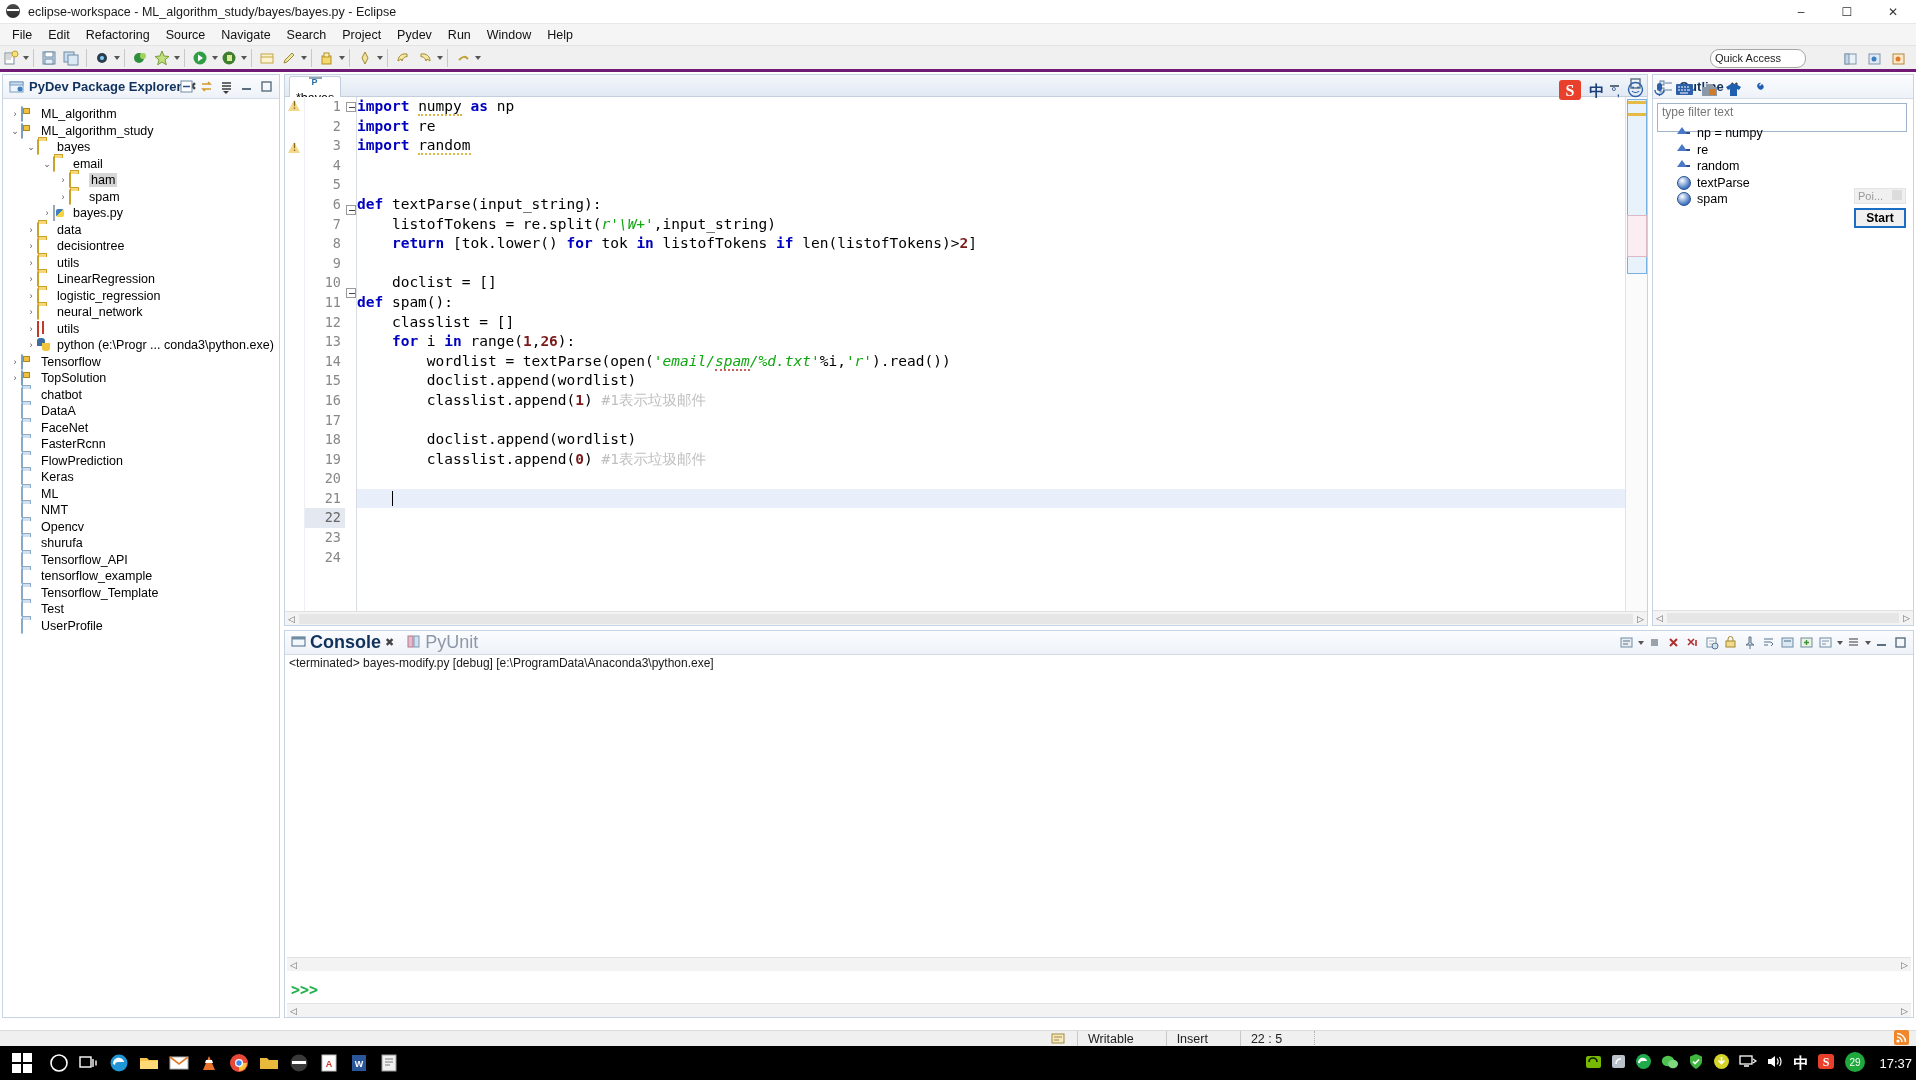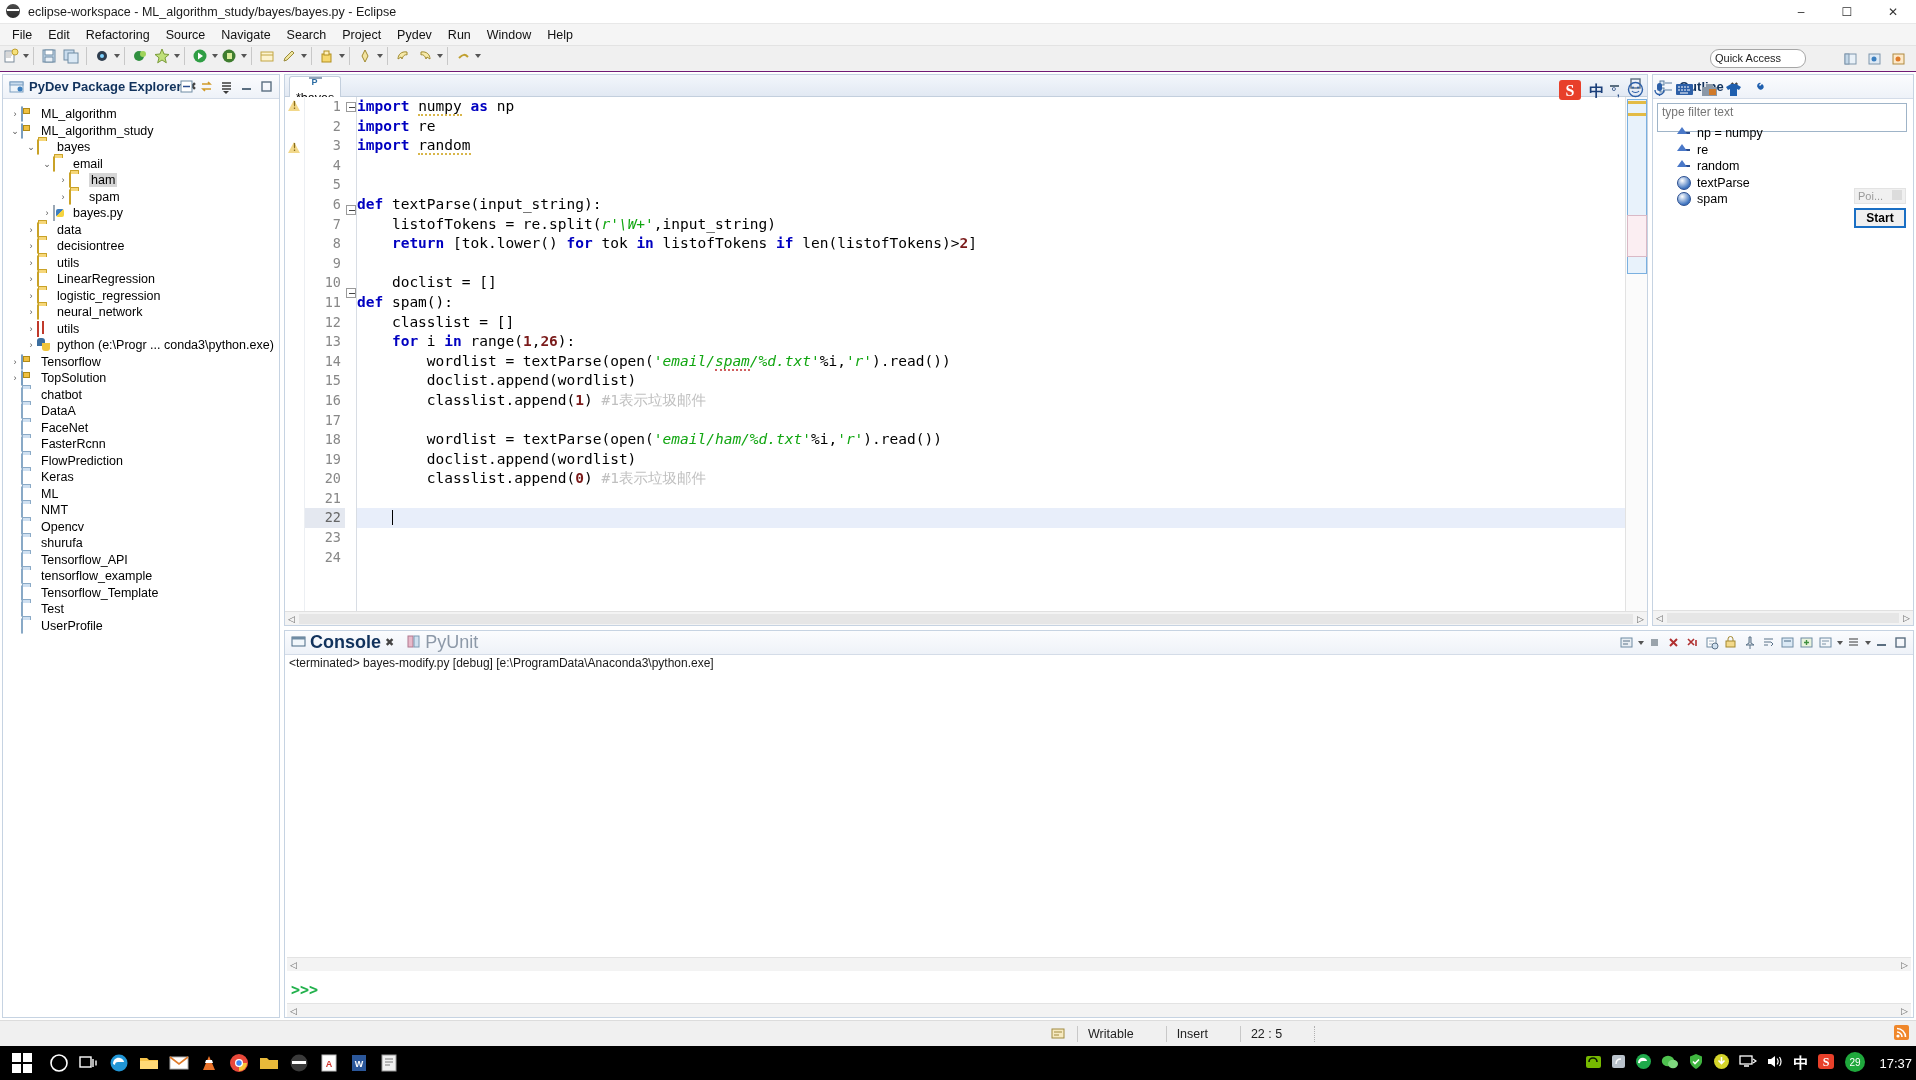--- a/index.html
+++ b/index.html
@@ -31,22 +31,22 @@
   .winbtns{ position:absolute; right:0; top:0; height:24px; display:flex; }
   .winbtn{ width:46px;height:24px;display:flex;align-items:center;justify-content:center;
            font-size:12px;color:#333; }
 
   
   .menubar{ height:22px; background:#f5f5f5; display:flex; align-items:center; padding-left:4px;
             border-bottom:1px solid #e3e3e3;}
   .menuitem{ padding:2px 8px; font-size:12.5px; color:#111; cursor:default;}
 
   
-  .toolbar{ height:26px; background:#f0f0f0; border-bottom:1px solid #701a75;
-            display:flex; align-items:flex-start; padding-left:0; position:relative;}
+  .toolbar{ height:26px; background:#f0f0f0; border-bottom:3px solid #701a75;
+            display:flex; align-items:center; padding-left:0; position:relative;}
   .tbtn{ width:20px;height:20px; margin:0 1px; display:flex;align-items:center;justify-content:center;
          border-radius:2px; position:relative;}
   .tsep{ width:1px;height:18px;background:#c8c8c8;margin:0 4px;}
   .caret{ width:0;height:0;border-left:3px solid transparent;border-right:3px solid transparent;
           border-top:4px solid #555; margin-left:1px;}
   .tgrp{ display:flex; align-items:center; }
   .quickaccess{
     position:absolute; right:110px; top:3px; height:19px; width:96px;
     border:1px solid #a6a6a6; background:#fff; font-size:11px; color:#222;
     padding:2px 4px; border-radius:9px;
@@ -176,21 +176,21 @@
   .conbody{ position:absolute; top:46px; left:2px; right:2px; bottom:60px; background:#fff;
             font-family:"DejaVu Sans Mono", monospace; }
   .consep{ position:absolute; left:2px; right:2px; bottom:46px; height:14px; background:#f3f3f3;
            border-top:1px solid #e3e3e3; display:flex; align-items:center;}
   .conprompt{ position:absolute; left:6px; bottom:18px; color:#22b14c; font-size:15px;
               font-family:"DejaVu Sans Mono", monospace; font-weight:bold;}
   .conbottom{ position:absolute; left:2px; right:2px; bottom:0; height:14px; background:#f3f3f3;
               border-top:1px solid #e3e3e3; display:flex; align-items:center;}
 
   
-  .statusbar{ position:absolute; left:0; right:0; bottom:34px; height:26px; background:#f0f0f0;
+  .statusbar{ position:absolute; left:0; right:0; bottom:34px; height:16px; background:#f0f0f0;
               border-top:1px solid #dcdcdc; display:flex; align-items:center; }
   .sb-sep{ width:1px; height:16px; background:#c8c8c8; margin:0 10px;}
   .sb-item{ font-size:12.5px; color:#222; }
   .sb-icon{ width:17px;height:17px; margin-left:1050px; position:relative;}
 
   
   .taskbar{ position:absolute; left:0; right:0; bottom:0; height:34px;
             background:#000; display:flex; align-items:center; }
   .tb-start{ width:44px;height:34px;display:flex;align-items:center;justify-content:center;}
   .tkicon{ width:30px;height:34px; display:flex;align-items:center;justify-content:center;}
@@ -686,21 +686,20 @@
             <div class="cl">    <span class="kw">return</span> [tok.lower() <span class="kw">for</span> tok <span class="kw">in</span> listofTokens <span class="kw">if</span> len(listofTokens)&gt;<span class="num">2</span>]</div>
             <div class="cl">&nbsp;</div>
             <div class="cl">    doclist = []</div>
             <div class="cl"><span class="kw">def</span> spam():</div>
             <div class="cl">    classlist = []</div>
             <div class="cl">    <span class="kw">for</span> i <span class="kw">in</span> range(<span class="num">1</span>,<span class="num">26</span>):</div>
             <div class="cl">        wordlist = textParse(open(<span class="str">'email/<span class="squigr">spam</span>/%d.txt'</span>%i,<span class="str">'r'</span>).read())</div>
             <div class="cl">        doclist.append(wordlist)</div>
             <div class="cl">        classlist.append(<span class="num">1</span>) <span class="cmt">#1表示垃圾邮件</span></div>
             <div class="cl">&nbsp;</div>
-            <div class="cl">        wordlist = textParse(open(<span class="str">'email/ham/%d.txt'</span>%i,<span class="str">'r'</span>).read())</div>
             <div class="cl">        doclist.append(wordlist)</div>
             <div class="cl">        classlist.append(<span class="num">0</span>) <span class="cmt">#1表示垃圾邮件</span></div>
             <div class="cl">&nbsp;</div>
             <div class="cl cur">    <span class="caret-line"></span></div>
             <div class="cl">&nbsp;</div>
             <div class="cl">&nbsp;</div>
           </div>
         <div class="overview">
           <div style="position:absolute;left:1px;top:2px;width:20px;height:175px;border:1px solid #7ab0e0;background:#e8f2fb;"></div>
           <div style="position:absolute;left:2px;top:4px;width:18px;height:3px;background:#e3bb45;"></div>

